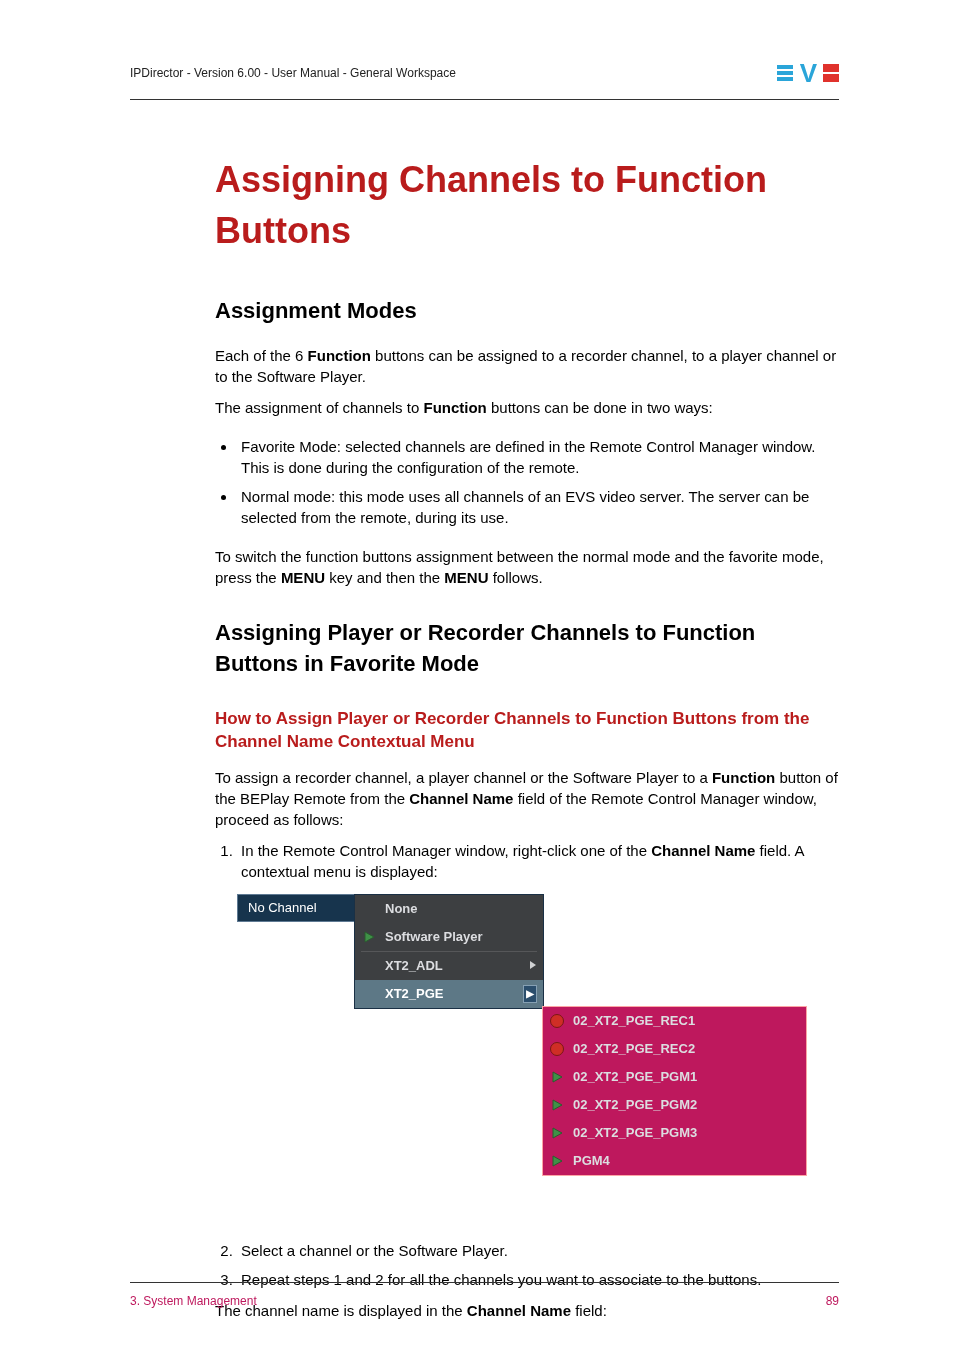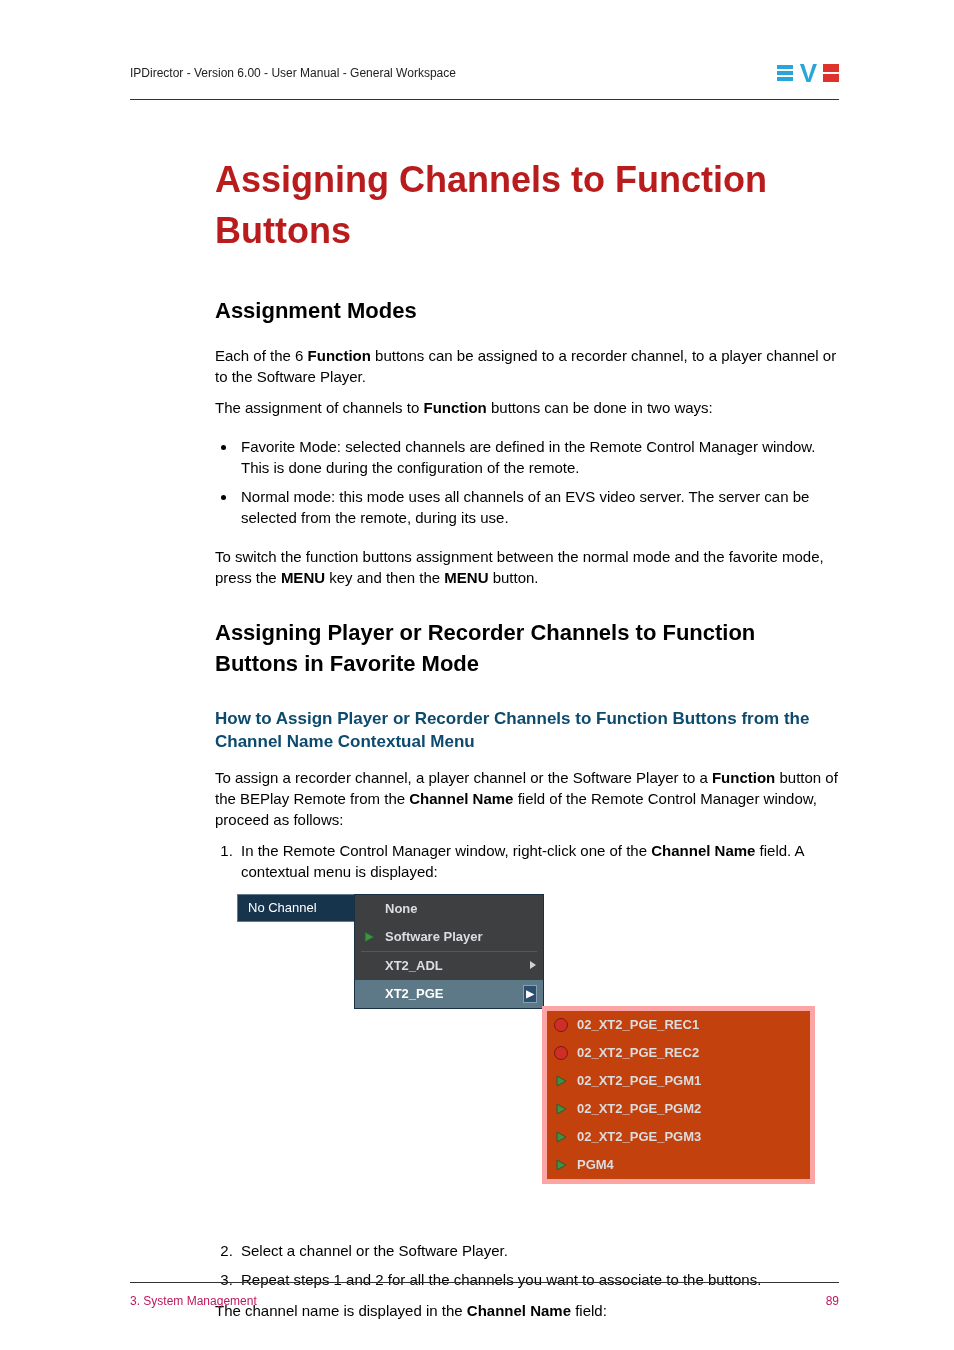--- a/index.html
+++ b/index.html
@@ -75,21 +75,21 @@
   h2 {
     font-family: Arial, sans-serif;
     font-size: 22px;
     color: #000;
     font-weight: bold;
     margin: 30px 0 18px 0;
   }
   h3 {
     font-family: Arial, sans-serif;
     font-size: 17px;
-    color: #0c4a6e;
+    color: #b91c1c;
     font-weight: bold;
     margin: 28px 0 14px 0;
     line-height: 1.35;
   }
   p { margin: 0 0 10px 0; }
   b { font-weight: bold; }
   ul {
     margin: 18px 0;
     padding-left: 22px;
   }
@@ -174,22 +174,22 @@
     display: inline-flex;
     align-items: center;
     justify-content: center;
     font-size: 10px;
   }
   .menu-col2 {
     position: absolute;
     left: 305px;
     top: 112px;
     width: 263px;
-    background: #c2410c;
-    border: 5px solid #fca5a5;
+    background: #be185d;
+    border: 1px solid #fca5a5;
     text-align: right;
   }
   .mico .rec {
     width: 12px;
     height: 12px;
     background: #cf2e26;
     border-radius: 50%;
     border: 1px solid #7a1813;
   }
 
@@ -240,21 +240,21 @@
     <p>
       <span>The assignment of channels to </span><b>Function</b><span> buttons can be done in two ways:</span>
     </p>
 
     <ul>
       <li>Favorite Mode: selected channels are defined in the Remote Control Manager window. This is done during the configuration of the remote.</li>
       <li>Normal mode: this mode uses all channels of an EVS video server. The server can be selected from the remote, during its use.</li>
     </ul>
 
     <p>
-      <span>To switch the function buttons assignment between the normal mode and the favorite mode, press the </span><b>MENU</b><span> key and then the </span><b>MENU</b><span> button.</span>
+      <span>To switch the function buttons assignment between the normal mode and the favorite mode, press the </span><b>MENU</b><span> key and then the </span><b>MENU</b><span> follows.</span>
     </p>
 
     <h2>Assigning Player or Recorder Channels to Function Buttons in Favorite Mode</h2>
 
     <h3>How to Assign Player or Recorder Channels to Function Buttons from the Channel Name Contextual Menu</h3>
 
     <p>
       <span>To assign a recorder channel, a player channel or the Software Player to a </span><b>Function</b><span> button of the BEPlay Remote from the </span><b>Channel Name</b><span> field of the Remote Control Manager window, proceed as follows:</span>
     </p>
 

